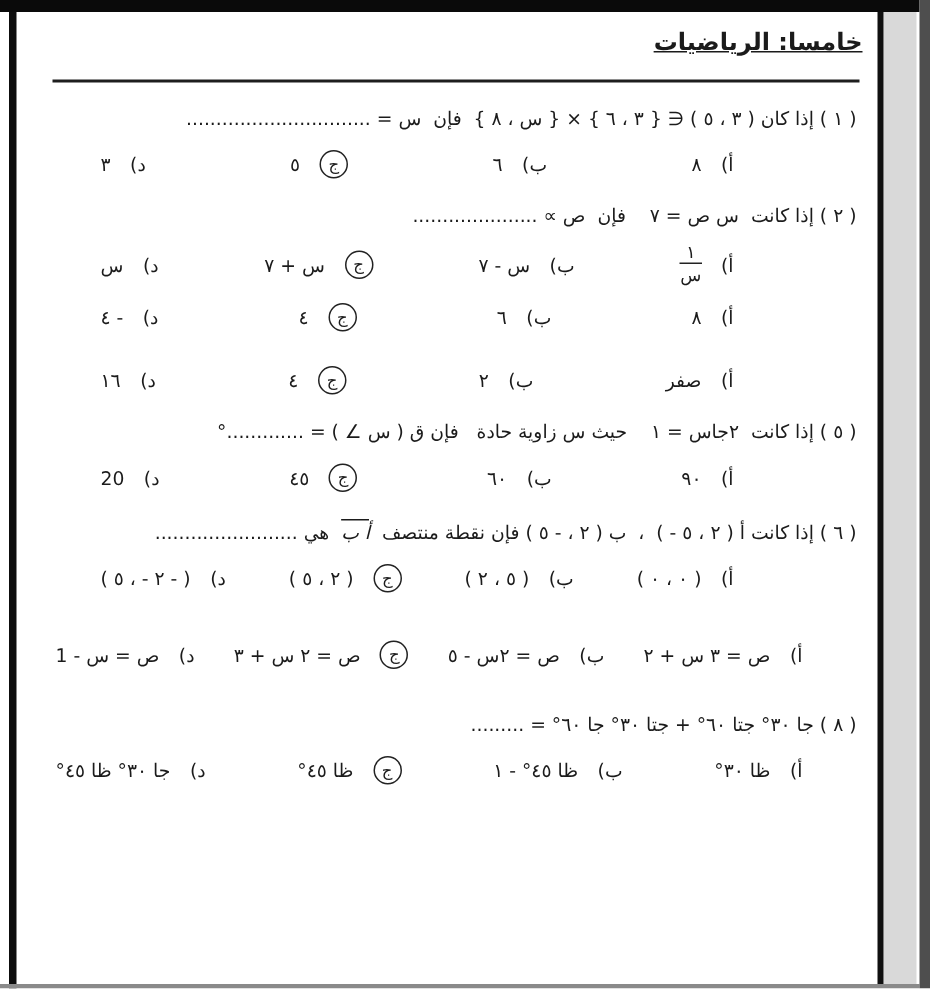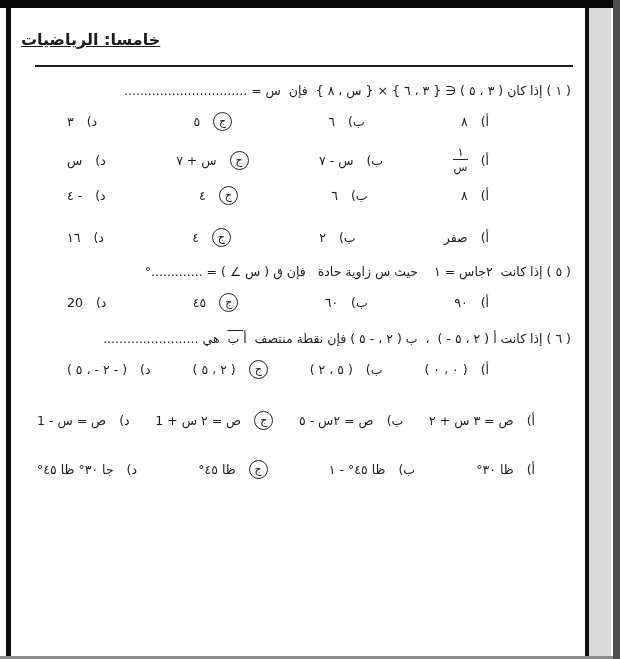--- a/index.html
+++ b/index.html
@@ -15,35 +15,35 @@
   .page-right-border{position:absolute;left:585px;top:0;width:4px;height:656px;background:#101010;z-index:5;}
   .scroll-strip{position:absolute;left:589px;top:8px;width:22px;height:648px;background:#d9d9d9;z-index:4;}
   .right-edge{position:absolute;left:613px;top:0;width:7px;height:659px;background:#4e4e4e;z-index:6;}
   .bottom-line{position:absolute;left:0;top:656px;width:613px;height:3px;background:#8a8a8a;z-index:5;}
 
   .content{
     position:absolute;left:11px;top:8px;width:574px;height:648px;
     direction:rtl;background:#fff;box-sizing:border-box;
     padding:6px 10px 0 10px;z-index:2;
   }
-  .title-row{text-align:left;margin-top:16px;}
+  .title-row{text-align:right;margin-top:4px;}
   .title{
     font-weight:700;font-size:16px;text-decoration:underline;
     letter-spacing:0.5px;
   }
   .rule{border:0;border-top:2px solid #1e1e1e;margin:16px 2px 14px 14px;}
   .instruction{
     font-weight:700;font-size:13px;text-decoration:underline;
     padding-right:4px;margin-bottom:4px;
   }
   .q-text{
     font-size:12.5px;line-height:19px;white-space:pre-wrap;
     padding-right:4px;
   }
-  .overbar{text-decoration:overline;}
+  .overbar{text-decoration:overline;font-style:italic;}
   .choices{
     display:flex;direction:rtl;justify-content:space-between;
     align-items:center;padding:0 86px 0 46px;margin-top:9px;min-height:24px;
   }
   .choices.wide{padding:0 40px 0 16px;}
   .choice{display:inline-flex;direction:rtl;align-items:center;gap:13px;font-size:12.5px;}
   .lbl{font-size:12.5px;}
   .lbl.circled{
     display:inline-block;width:17px;height:17px;border:1px solid #222;
     border-radius:50%;text-align:center;line-height:17px;font-size:11px;
@@ -93,20 +93,21 @@
             <span class="lbl circled">ج</span>
             <span class="val">٥</span>
           </span>
           <span class="choice">
             <span class="lbl">د)</span>
             <span class="val">٣</span>
           </span>
         </div>
       </div>
       <div class="question">
+        <div class="q-text"><span>( ٢ ) إذا كانت  س ص = ٧    فإن  ص ∝ .....................</span></div>
         <div class="choices">
           <span class="choice">
             <span class="lbl">أ)</span>
             <span class="frac">
               <span class="num">١</span>
               <span class="den">س</span>
             </span>
           </span>
           <span class="choice">
             <span class="lbl">ب)</span>
@@ -209,29 +210,30 @@
           <span class="choice">
             <span class="lbl">أ)</span>
             <span class="val">ص = ٣ س + ٢</span>
           </span>
           <span class="choice">
             <span class="lbl">ب)</span>
             <span class="val">ص = ٢س - ٥</span>
           </span>
           <span class="choice">
             <span class="lbl circled">ج</span>
-            <span class="val">ص = ٢ س + 1</span>
+            <span class="val">ص = ٢ س + ٣</span>
           </span>
           <span class="choice">
             <span class="lbl">د)</span>
             <span class="val">ص = س - 1</span>
           </span>
         </div>
       </div>
       <div class="question">
+        <div class="q-text"><span>( ٨ ) جا ٣٠° جتا ٦٠° + جتا ٣٠° جا ٦٠° = .........</span></div>
         <div class="choices wide">
           <span class="choice">
             <span class="lbl">أ)</span>
             <span class="val">ظا ٣٠°</span>
           </span>
           <span class="choice">
             <span class="lbl">ب)</span>
             <span class="val">ظا ٤٥° - ١</span>
           </span>
           <span class="choice">

